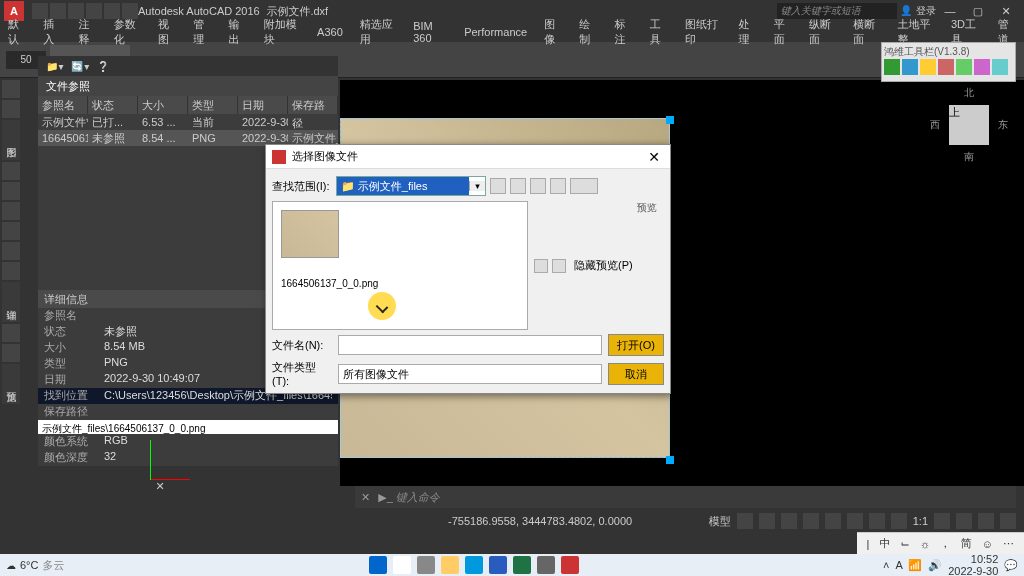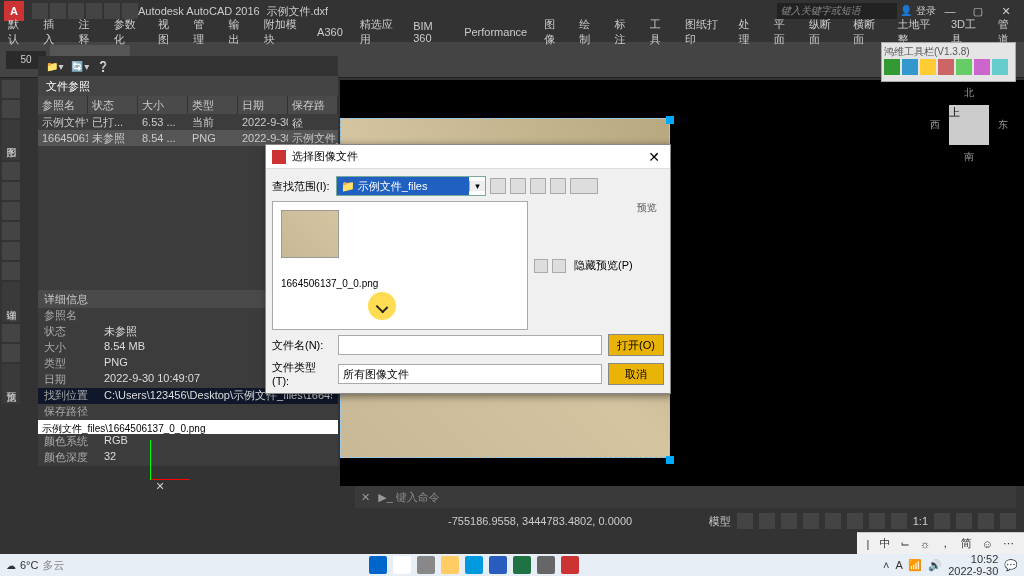--- a/index.html
+++ b/index.html
@@ -316,21 +316,21 @@
     <div class="y"></div>
 </div>
 
 <div class="doc-tabs" style="bottom:80px;left:152px">
   <div class="closex">✕</div>
 </div>
 
 <div class="cmdline">
   <span class="cx">✕</span>
   <span>▶_</span>&nbsp;
-  <span style="color:#888">键入命令</span>
+  <span style="font-style:italic;color:#888">键入命令</span>
 </div>
 
 <div class="layout-tabs">
   <span class="active">模型</span>
   <span>Layout1</span>
   <span>Layout2</span>
   <span>+</span>
 </div>
 
 <div class="statusbar">

